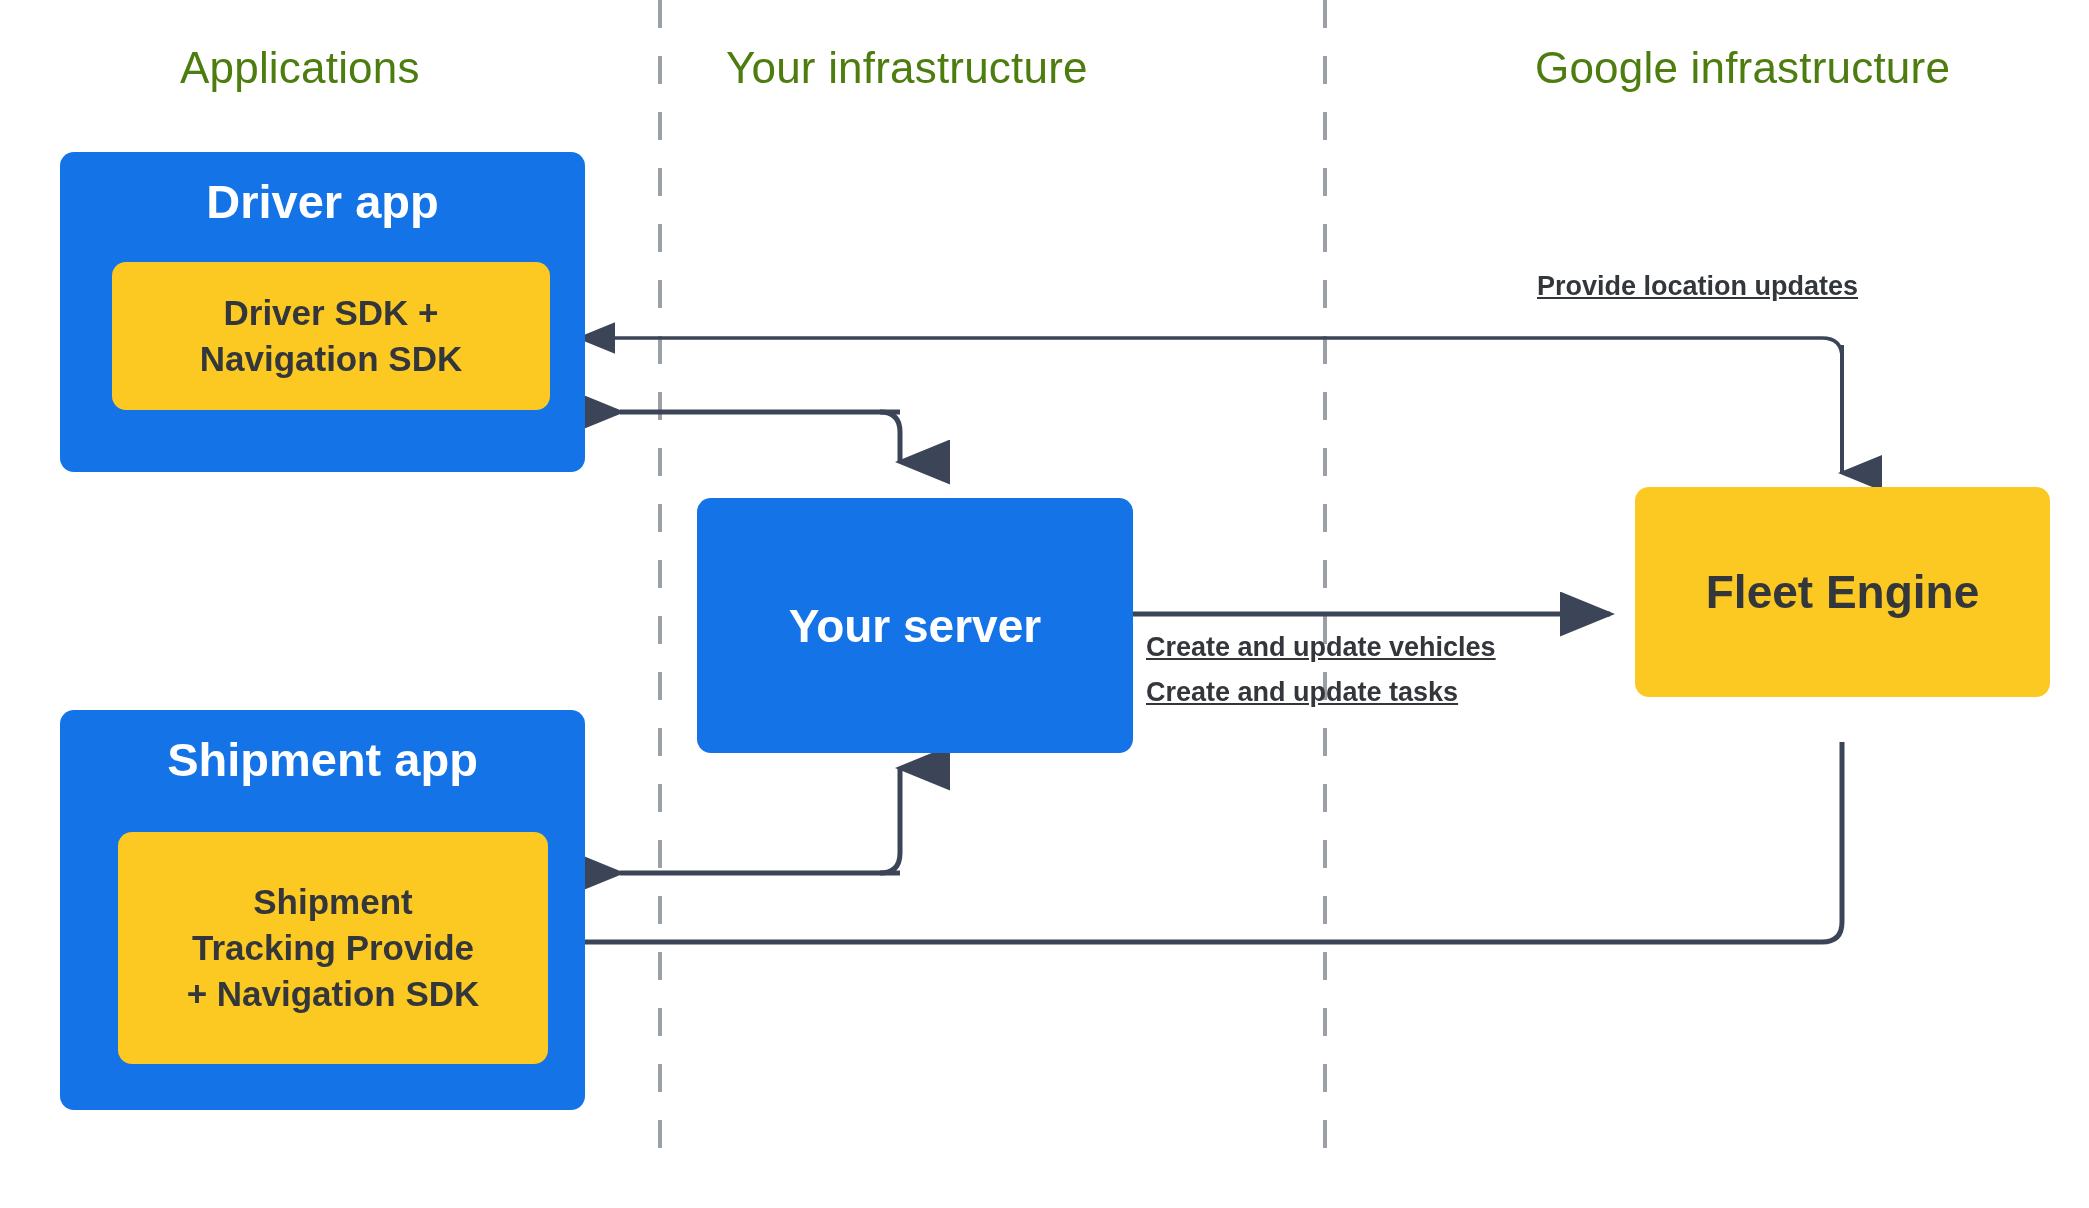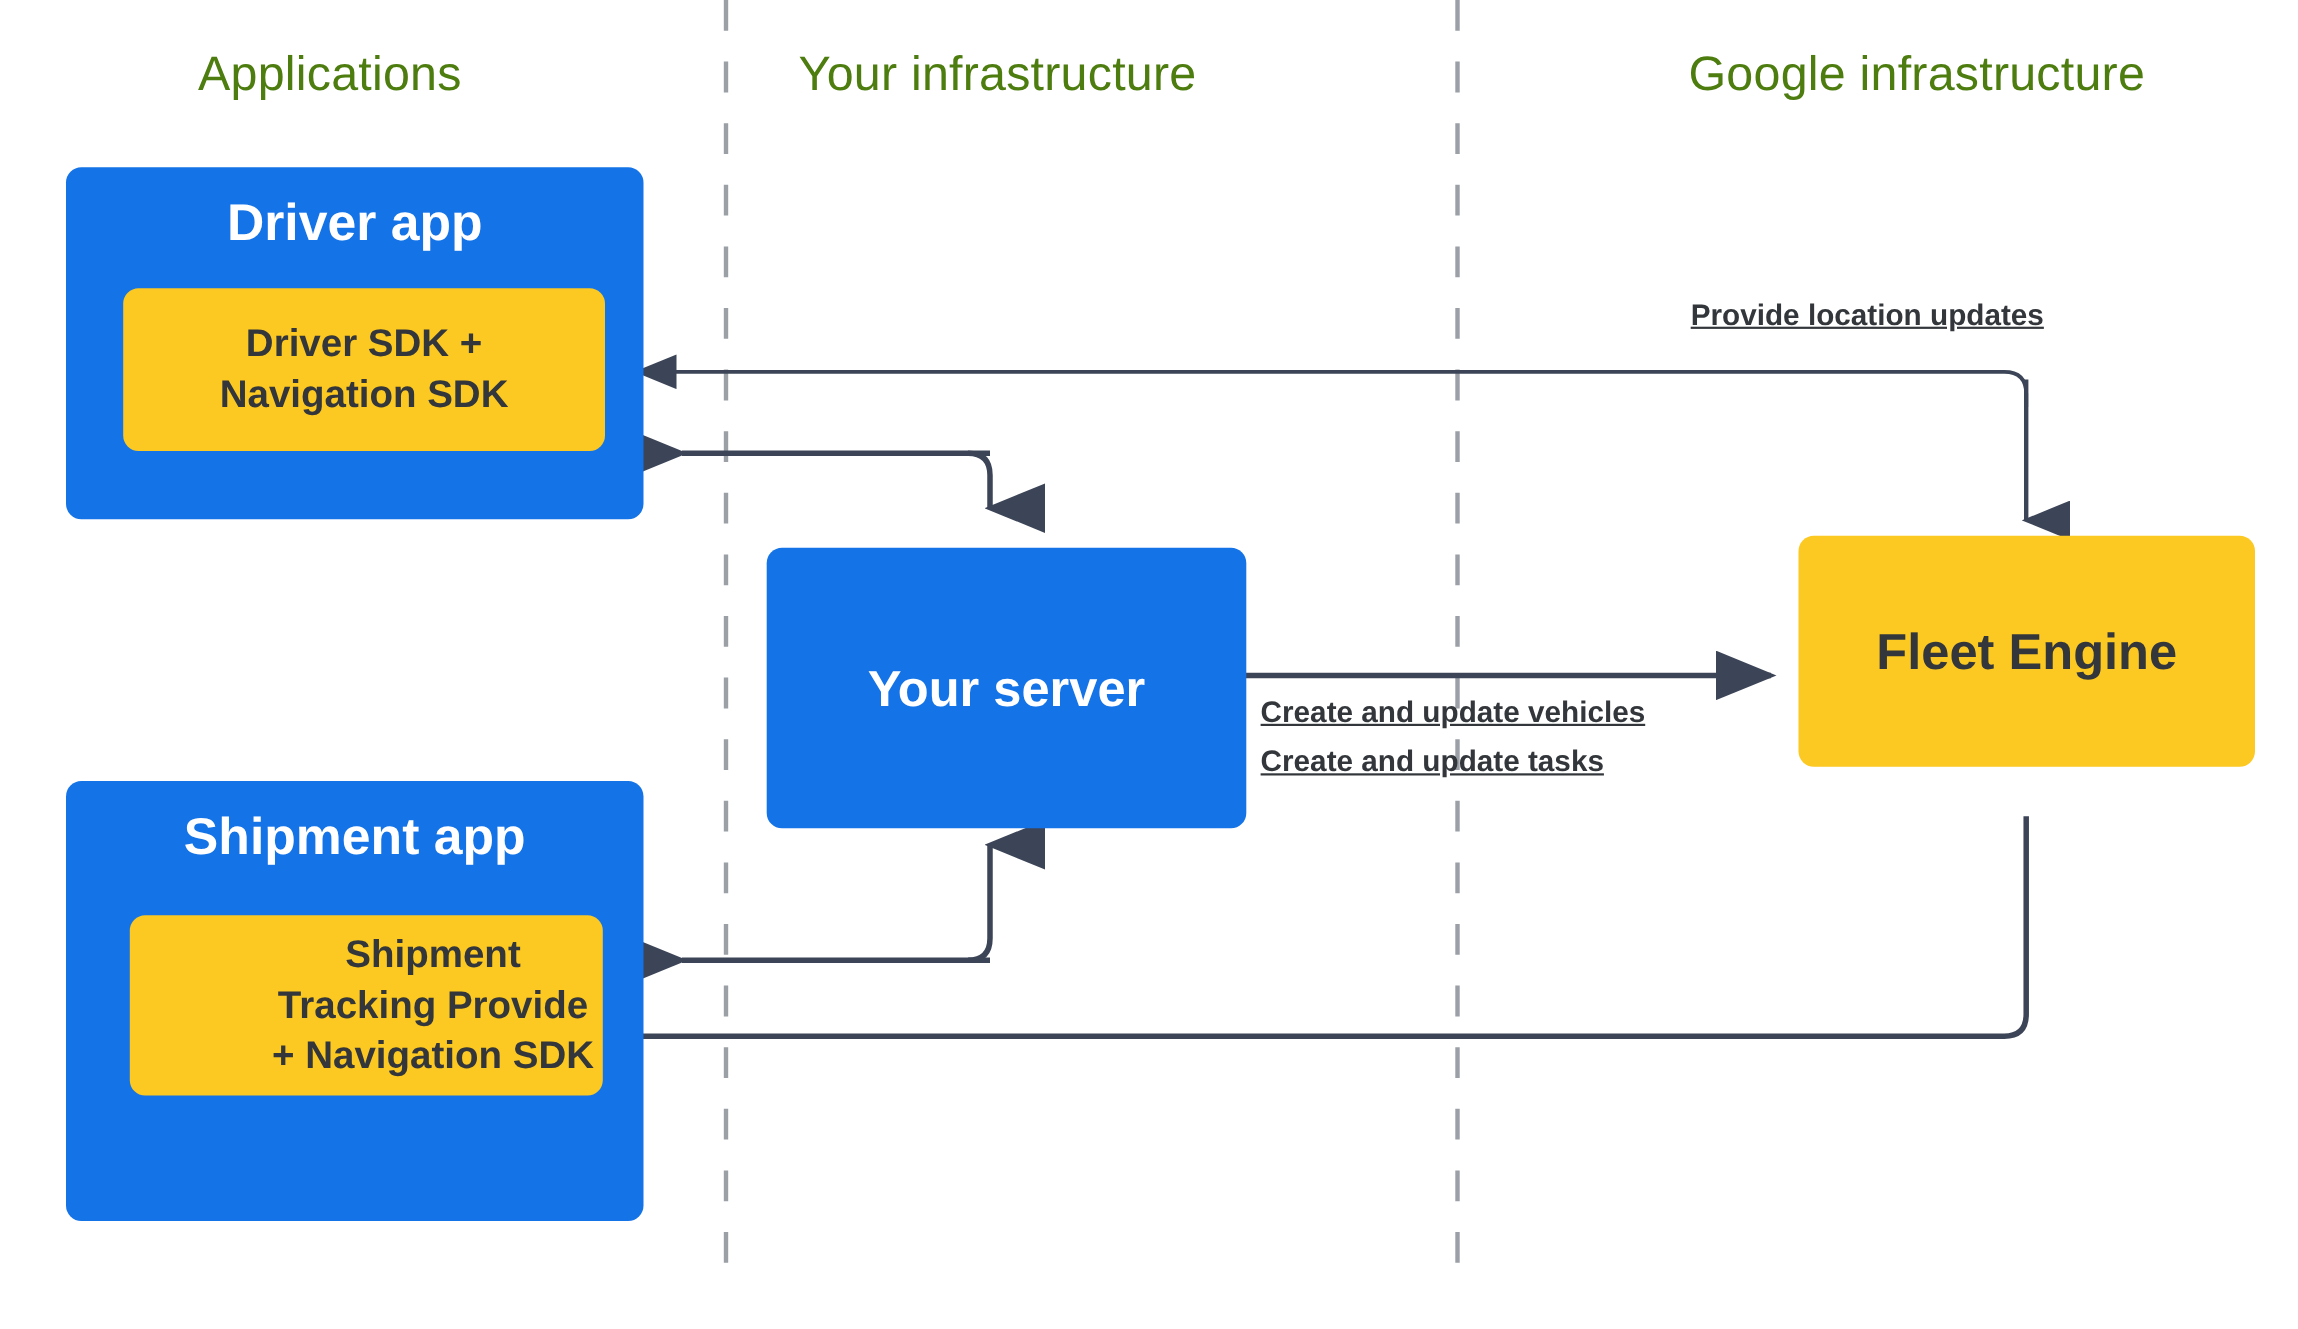--- a/index.html
+++ b/index.html
@@ -73,21 +73,21 @@
     justify-content: center;
     text-align: center;
     color: #33373b;
     font-size: 35px;
     font-weight: 700;
     line-height: 1.32;
     box-sizing: border-box;
     padding: 0 8px;
   }
   #sdk-driver   { left: 112px; top: 262px; width: 438px; height: 148px; }
-  #sdk-shipment { left: 118px; top: 832px; width: 430px; height: 164px; justify-content: flex-end; }
+  #sdk-shipment { left: 118px; top: 832px; width: 430px; height: 232px; }
 
   
   #box-your-server {
     position: absolute;
     left: 697px;
     top: 487px;
     width: 436px;
     height: 255px;
     background: #1473e6;
     border-radius: 14px;

